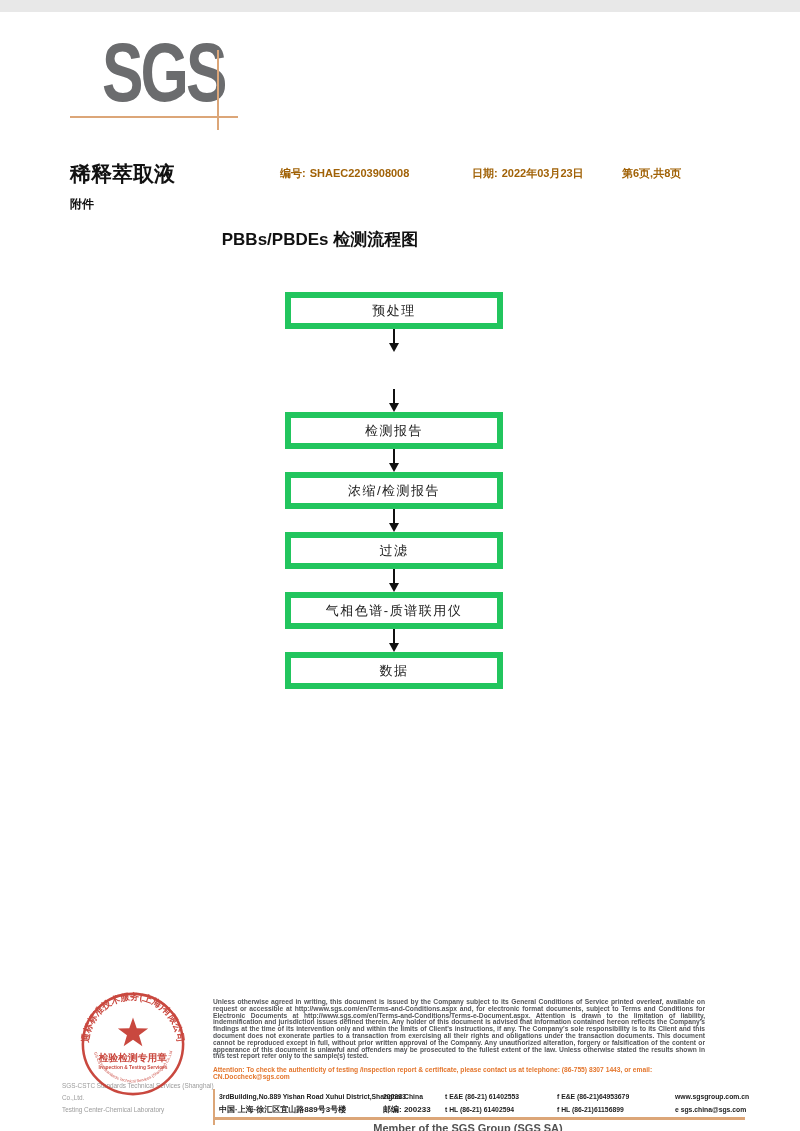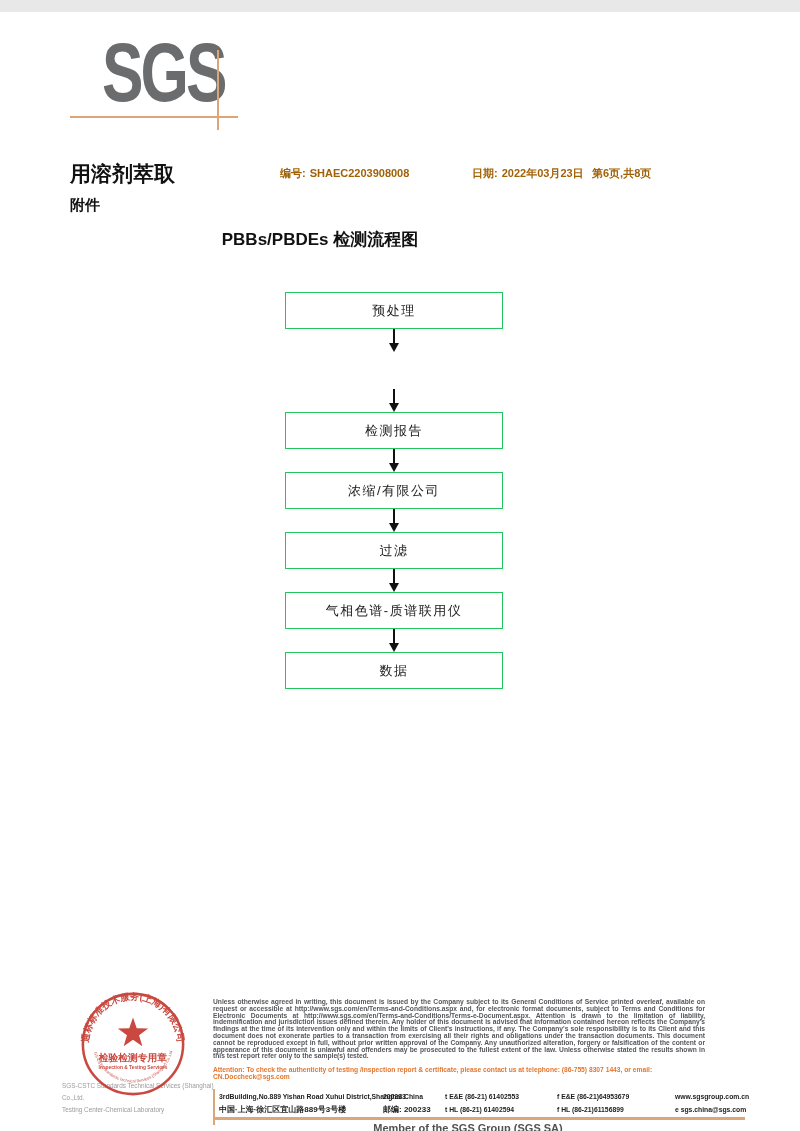--- a/index.html
+++ b/index.html
@@ -18,27 +18,27 @@
     color:var(--logo-gray);letter-spacing:-4px;line-height:1;transform:scaleX(0.74);transform-origin:left top;}
   .logo-hline{position:absolute;left:70px;top:104px;width:168px;height:2px;background:var(--accent-tan);}
   .logo-vline{position:absolute;left:217px;top:38px;width:2px;height:80px;background:var(--accent-tan);}
 
   
   .report-title{position:absolute;left:70px;top:148px;font-size:21px;font-weight:700;color:#111;}
   .meta{position:absolute;top:154px;font-size:11px;font-weight:700;color:#a16207;white-space:nowrap;}
   .meta .lbl{margin-right:4px;}
   .meta-no{left:280px;}
   .meta-date{left:472px;text-align:center;}
-  .meta-page{left:592px;}
-  .attachment{position:absolute;left:70px;top:184px;font-size:15px;font-weight:700;color:#111;}
+  .meta-page{left:622px;}
+  .attachment{position:absolute;left:70px;top:184px;font-size:12px;font-weight:700;color:#111;}
 
   
   .flow-title{position:absolute;left:0;top:216px;width:640px;text-align:center;
     font-size:17px;font-weight:700;color:#111;}
-  .step{position:absolute;left:285px;width:218px;height:37px;border:1px solid #22c55e;background:#fff;
+  .step{position:absolute;left:285px;width:218px;height:37px;border:6px solid #22c55e;background:#fff;
     display:flex;align-items:center;justify-content:center;font-size:13px;color:#1a1a1a;letter-spacing:1.5px;}
   .arrow{position:absolute;left:285px;width:218px;height:23px;display:flex;flex-direction:column;align-items:center;}
   .arrow .shaft{width:2px;height:14px;background:#111;}
   .arrow .head{width:0;height:0;border-left:5px solid transparent;border-right:5px solid transparent;border-top:9px solid #111;}
 
   
   .stamp{position:absolute;left:80px;top:979px;width:106px;height:106px;opacity:0.92;z-index:3;}
   .stamp circle{fill:none;stroke:var(--stamp-red);stroke-width:2.4;}
   .stamp .star{fill:var(--stamp-red);}
   .stamp text{fill:var(--stamp-red);font-family:"Liberation Sans","DejaVu Sans",sans-serif;}
@@ -67,21 +67,21 @@
 </style>
 </head>
 <body>
 
 <div class="page">
 
   <div class="logo-text">SGS</div>
   <div class="logo-hline"></div>
   <div class="logo-vline"></div>
 
-  <div class="report-title">用溶剂萃取</div>
+  <div class="report-title">稀释萃取液</div>
   <div class="meta meta-no">
     <span class="lbl">编号:</span><span>SHAEC2203908008</span>
   </div>
   <div class="meta meta-date">
     <span class="lbl">日期:</span><span>2022年03月23日</span>
   </div>
   <div class="meta meta-page">第6页,共8页</div>
   <div class="attachment">附件</div>
 
   <div class="flow-title">PBBs/PBDEs 检测流程图</div>
@@ -96,21 +96,21 @@
       <span class="shaft"></span>
       <span class="head"></span>
     </div>
 
   <div class="step" style="top:400px">检测报告</div>
   <div class="arrow" style="top:437px">
       <span class="shaft"></span>
       <span class="head"></span>
     </div>
 
-  <div class="step" style="top:460px">浓缩/有限公司</div>
+  <div class="step" style="top:460px">浓缩/检测报告</div>
   <div class="arrow" style="top:497px">
       <span class="shaft"></span>
       <span class="head"></span>
     </div>
 
   <div class="step" style="top:520px">过滤</div>
   <div class="arrow" style="top:557px">
       <span class="shaft"></span>
       <span class="head"></span>
     </div>

